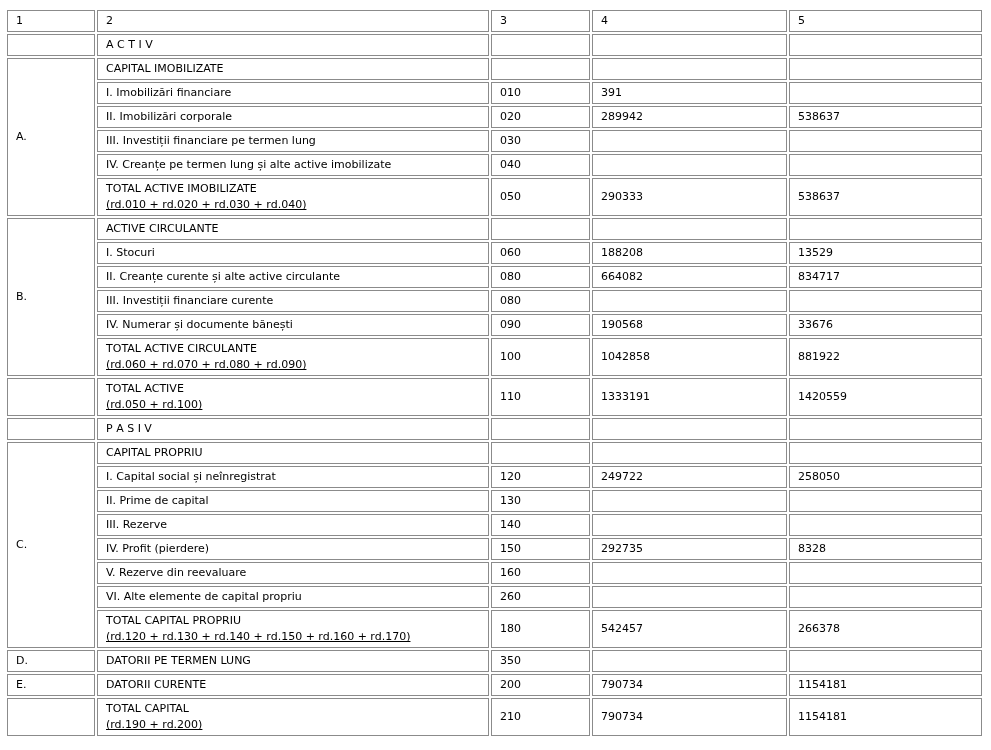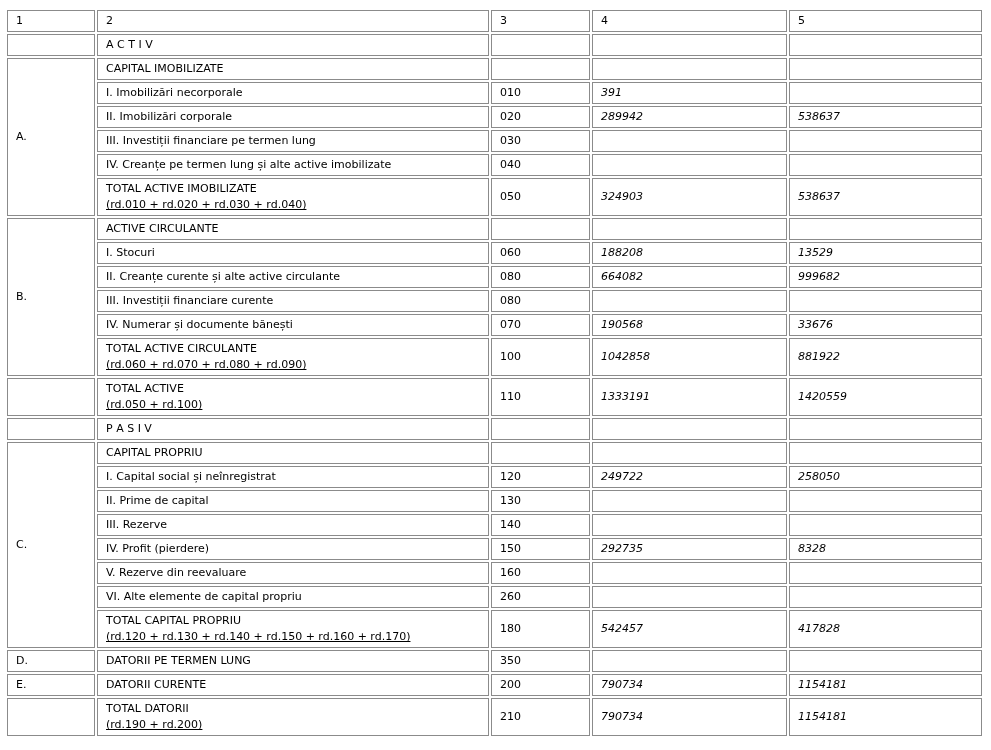--- a/index.html
+++ b/index.html
@@ -24,21 +24,21 @@
     padding: 2px 8px;
     line-height: 16px;
     vertical-align: middle;
     box-sizing: border-box;
     font-weight: normal;
     text-align: left;
     overflow: hidden;
   }
   .b   { font-weight: normal; }
   .ctr { text-align: center; }
-  .rt  { text-align: right; font-style: italic; }
+  .rt  { text-align: right; }
   .sub { font-weight: normal; text-decoration: underline; }
 </style>
 </head>
 <body>
 
 <table class="sheet">
   <colgroup>
     <col style="width:88px">
       <col style="width:392px">
       <col style="width:99px">
@@ -64,21 +64,21 @@
     </tr>
 
     <tr>
       <td rowspan="6" class="ctr">A.</td>
       <td class="b">CAPITAL IMOBILIZATE</td>
       <td class="ctr"></td>
       <td class="rt"></td>
       <td class="rt"></td>
     </tr>
     <tr>
-      <td>I. Imobilizări necorporale</td>
+      <td>I. Imobilizări financiare</td>
       <td class="ctr">010</td>
       <td class="rt">391</td>
       <td class="rt"></td>
     </tr>
     <tr>
       <td>II. Imobilizări corporale</td>
       <td class="ctr">020</td>
       <td class="rt">289942</td>
       <td class="rt">538637</td>
     </tr>
@@ -93,52 +93,52 @@
       <td class="ctr">040</td>
       <td class="rt"></td>
       <td class="rt"></td>
     </tr>
     <tr>
       <td>
         <div class="b">TOTAL ACTIVE IMOBILIZATE</div>
         <div class="sub">(rd.010 + rd.020 + rd.030 + rd.040)</div>
       </td>
       <td class="ctr">050</td>
-      <td class="rt">324903</td>
+      <td class="rt">290333</td>
       <td class="rt">538637</td>
     </tr>
 
     <tr>
       <td rowspan="6" class="ctr">B.</td>
       <td class="b">ACTIVE CIRCULANTE</td>
       <td class="ctr"></td>
       <td class="rt"></td>
       <td class="rt"></td>
     </tr>
     <tr>
       <td>I. Stocuri</td>
       <td class="ctr">060</td>
       <td class="rt">188208</td>
       <td class="rt">13529</td>
     </tr>
     <tr>
       <td>II. Creanțe curente și alte active circulante</td>
       <td class="ctr">080</td>
       <td class="rt">664082</td>
-      <td class="rt">999682</td>
+      <td class="rt">834717</td>
     </tr>
     <tr>
       <td>III. Investiții financiare curente</td>
       <td class="ctr">080</td>
       <td class="rt"></td>
       <td class="rt"></td>
     </tr>
     <tr>
       <td>IV. Numerar și documente bănești</td>
-      <td class="ctr">070</td>
+      <td class="ctr">090</td>
       <td class="rt">190568</td>
       <td class="rt">33676</td>
     </tr>
     <tr>
       <td>
         <div class="b">TOTAL ACTIVE CIRCULANTE</div>
         <div class="sub">(rd.060 + rd.070 + rd.080 + rd.090)</div>
       </td>
       <td class="ctr">100</td>
       <td class="rt">1042858</td>
@@ -207,41 +207,41 @@
       <td class="rt"></td>
       <td class="rt"></td>
     </tr>
     <tr>
       <td>
         <div class="b">TOTAL CAPITAL PROPRIU</div>
         <div class="sub">(rd.120 + rd.130 + rd.140 + rd.150 + rd.160 + rd.170)</div>
       </td>
       <td class="ctr">180</td>
       <td class="rt">542457</td>
-      <td class="rt">417828</td>
+      <td class="rt">266378</td>
     </tr>
 
     <tr>
       <td class="ctr">D.</td>
       <td class="b">DATORII PE TERMEN LUNG</td>
       <td class="ctr">350</td>
       <td class="rt"></td>
       <td class="rt"></td>
     </tr>
     <tr>
       <td class="ctr">E.</td>
       <td class="b">DATORII CURENTE</td>
       <td class="ctr">200</td>
       <td class="rt">790734</td>
       <td class="rt">1154181</td>
     </tr>
     <tr>
       <td></td>
       <td>
-        <div class="b">TOTAL DATORII</div>
+        <div class="b">TOTAL CAPITAL</div>
         <div class="sub">(rd.190 + rd.200)</div>
       </td>
       <td class="ctr">210</td>
       <td class="rt">790734</td>
       <td class="rt">1154181</td>
     </tr>
 
   </tbody>
 </table>
 

